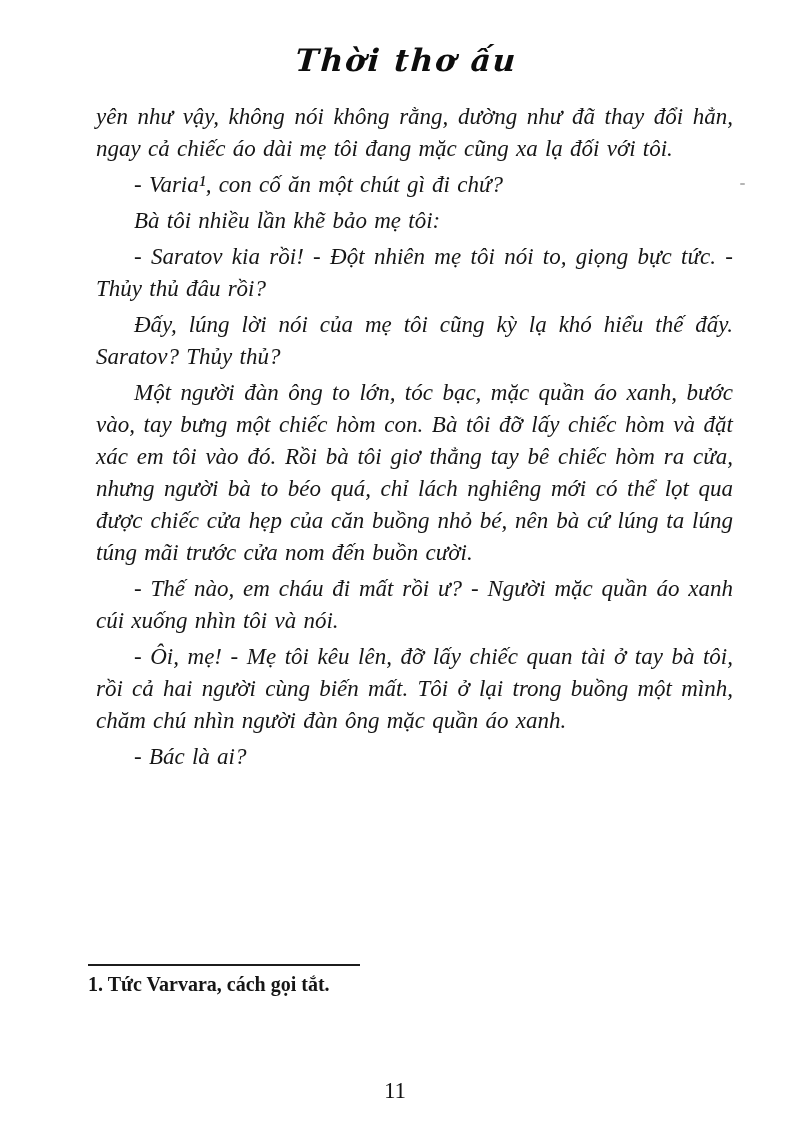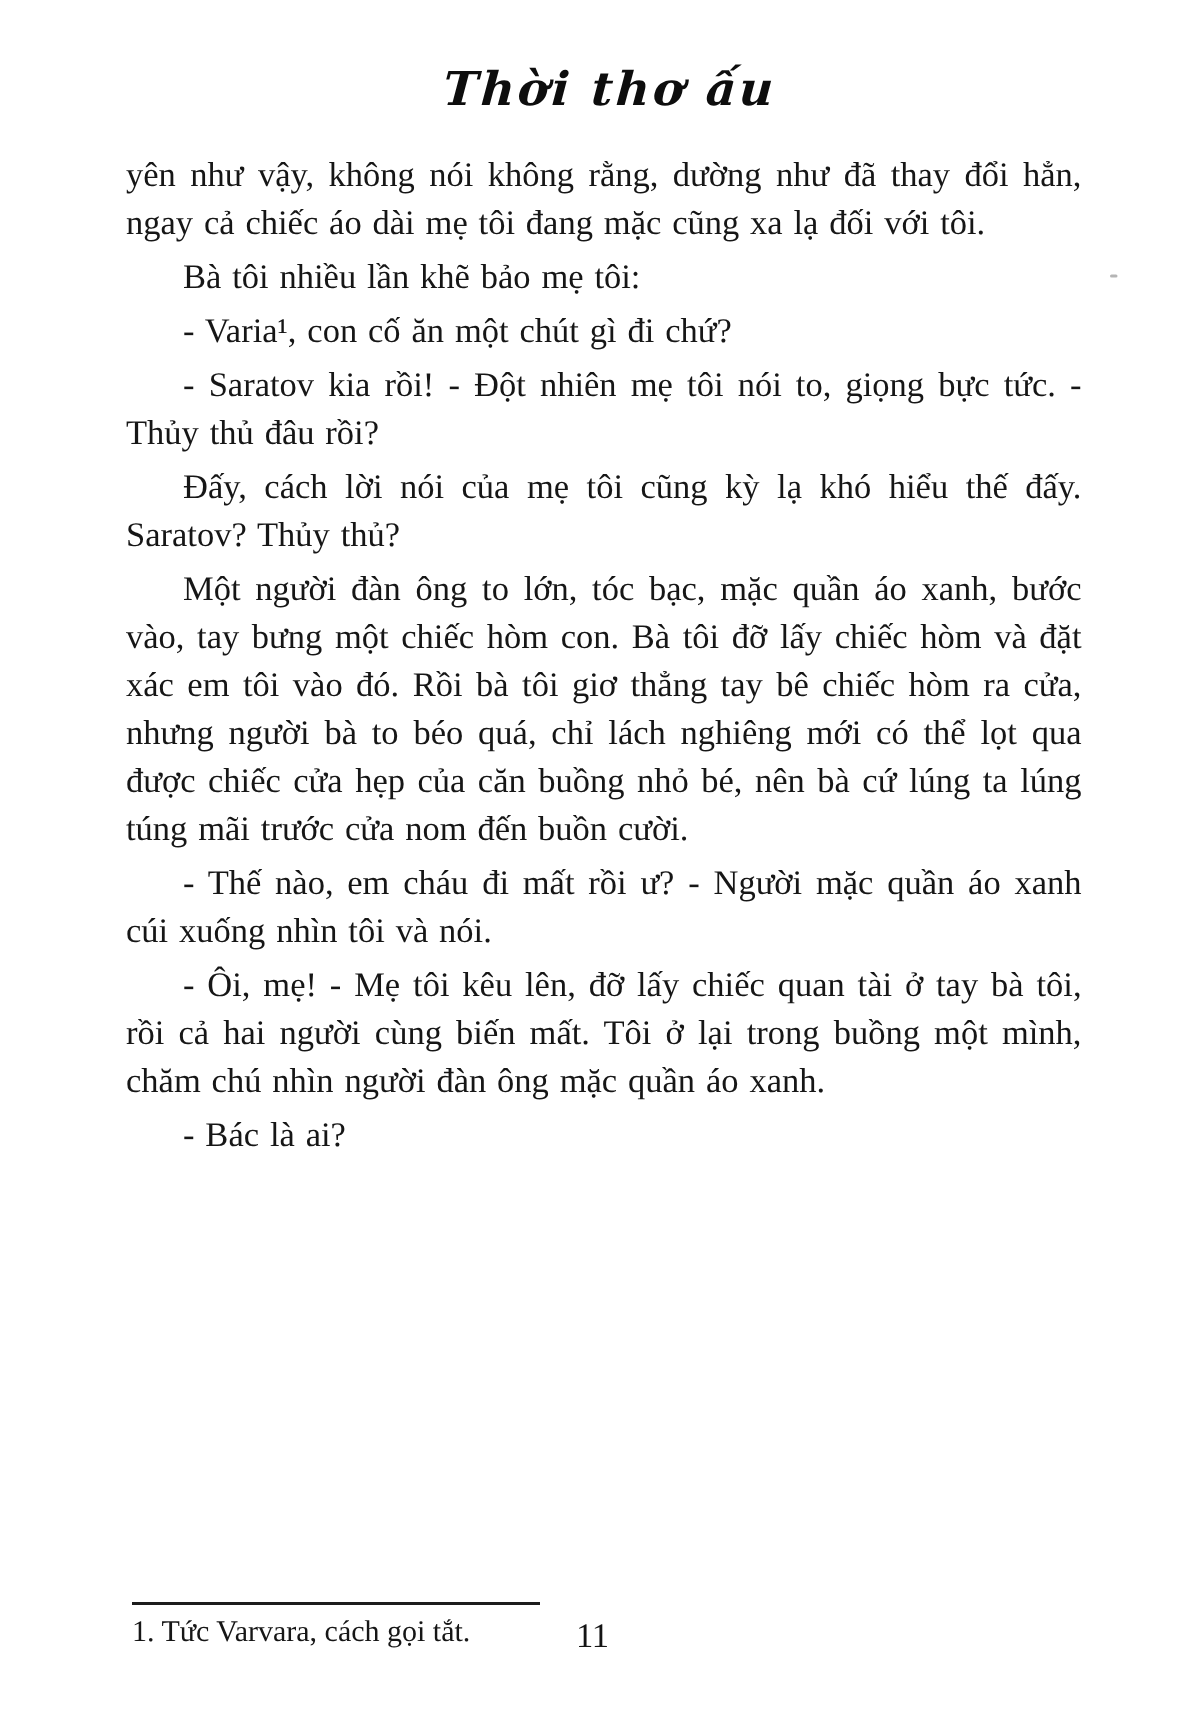--- a/index.html
+++ b/index.html
@@ -22,38 +22,40 @@
     font-style: italic;
     font-weight: 700;
     font-size: 31px;
     letter-spacing: 2px;
     color: #0d0d0d;
     transform: skewX(-4deg);
   }
   .content {
     position: absolute;
     top: 101px;
-    left: 84px;
+    left: 96px;
     width: 637px;
+    font-style: italic;
   }
   .para {
     margin: 0;
     font-size: 23px;
     line-height: 32px;
     text-align: justify;
     word-spacing: 1.5px;
     color: #161616;
   }
   .para + .para { margin-top: 4px; }
   .para.indent { text-indent: 38px; }
   .footnote {
     position: absolute;
-    top: 1068px;
+    top: 964px;
     left: 88px;
     width: 637px;
+    font-weight: bold;
   }
   .footnote-rule {
     width: 272px;
     border: 0;
     border-top: 2px solid #1c1c1c;
     margin: 0 0 5px 0;
   }
   .footnote-text {
     font-size: 20px;
     line-height: 26px;
@@ -80,24 +82,24 @@
 </style>
 </head>
 <body>
 
 <div class="page">
 
   <div class="running-header">Thời thơ ấu</div>
 
   <div class="content">
       <p class="para">yên như vậy, không nói không rằng, dường như đã thay đổi hẳn, ngay cả chiếc áo dài mẹ tôi đang mặc cũng xa lạ đối với tôi.</p>
+      <p class="para indent">- Varia¹, con cố ăn một chút gì đi chứ?</p>
       <p class="para indent">Bà tôi nhiều lần khẽ bảo mẹ tôi:</p>
-      <p class="para indent">- Varia¹, con cố ăn một chút gì đi chứ?</p>
       <p class="para indent">- Saratov kia rồi! - Đột nhiên mẹ tôi nói to, giọng bực tức. - Thủy thủ đâu rồi?</p>
-      <p class="para indent">Đấy, cách lời nói của mẹ tôi cũng kỳ lạ khó hiểu thế đấy. Saratov? Thủy thủ?</p>
+      <p class="para indent">Đấy, lúng lời nói của mẹ tôi cũng kỳ lạ khó hiểu thế đấy. Saratov? Thủy thủ?</p>
       <p class="para indent">Một người đàn ông to lớn, tóc bạc, mặc quần áo xanh, bước vào, tay bưng một chiếc hòm con. Bà tôi đỡ lấy chiếc hòm và đặt xác em tôi vào đó. Rồi bà tôi giơ thẳng tay bê chiếc hòm ra cửa, nhưng người bà to béo quá, chỉ lách nghiêng mới có thể lọt qua được chiếc cửa hẹp của căn buồng nhỏ bé, nên bà cứ lúng ta lúng túng mãi trước cửa nom đến buồn cười.</p>
       <p class="para indent">- Thế nào, em cháu đi mất rồi ư? - Người mặc quần áo xanh cúi xuống nhìn tôi và nói.</p>
       <p class="para indent">- Ôi, mẹ! - Mẹ tôi kêu lên, đỡ lấy chiếc quan tài ở tay bà tôi, rồi cả hai người cùng biến mất. Tôi ở lại trong buồng một mình, chăm chú nhìn người đàn ông mặc quần áo xanh.</p>
       <p class="para indent">- Bác là ai?</p>
     </div>
 
   <div class="footnote">
     <hr class="footnote-rule">
     <div class="footnote-text">1. Tức Varvara, cách gọi tắt.</div>
   </div>

